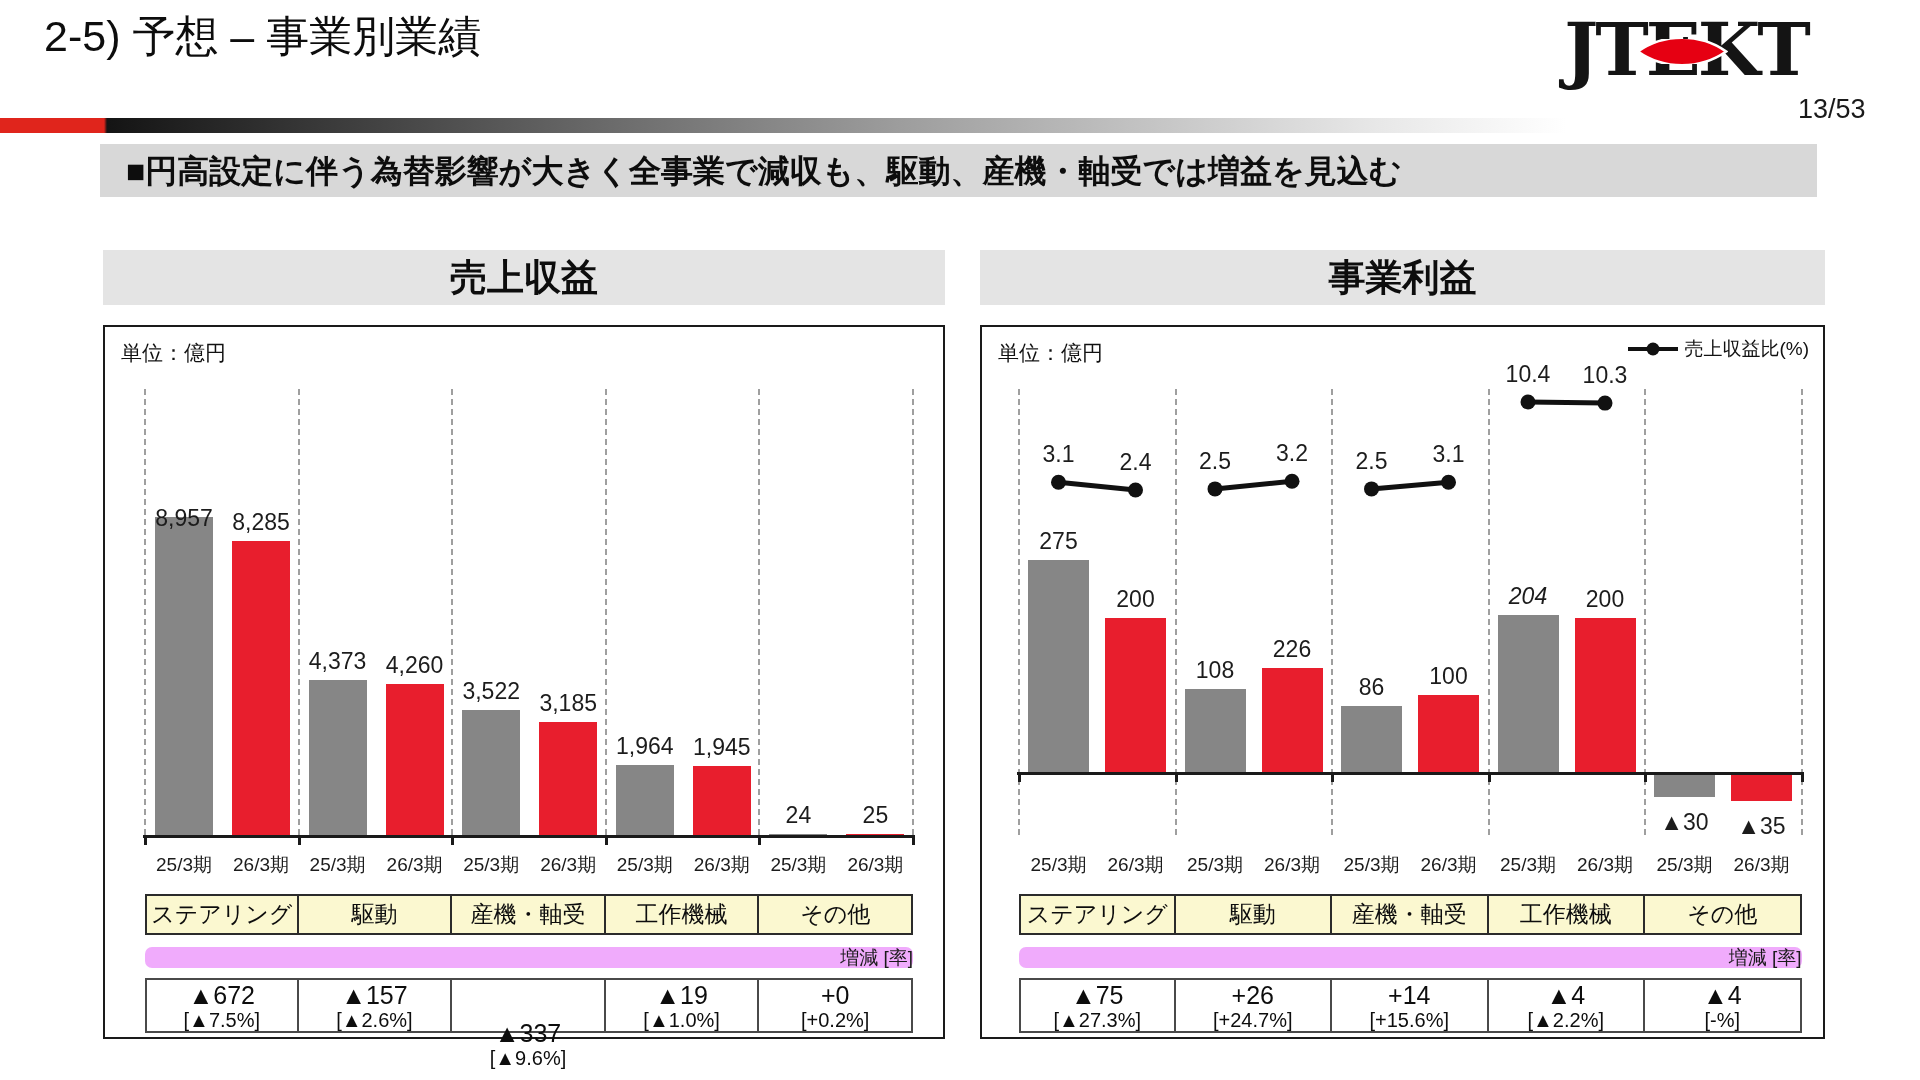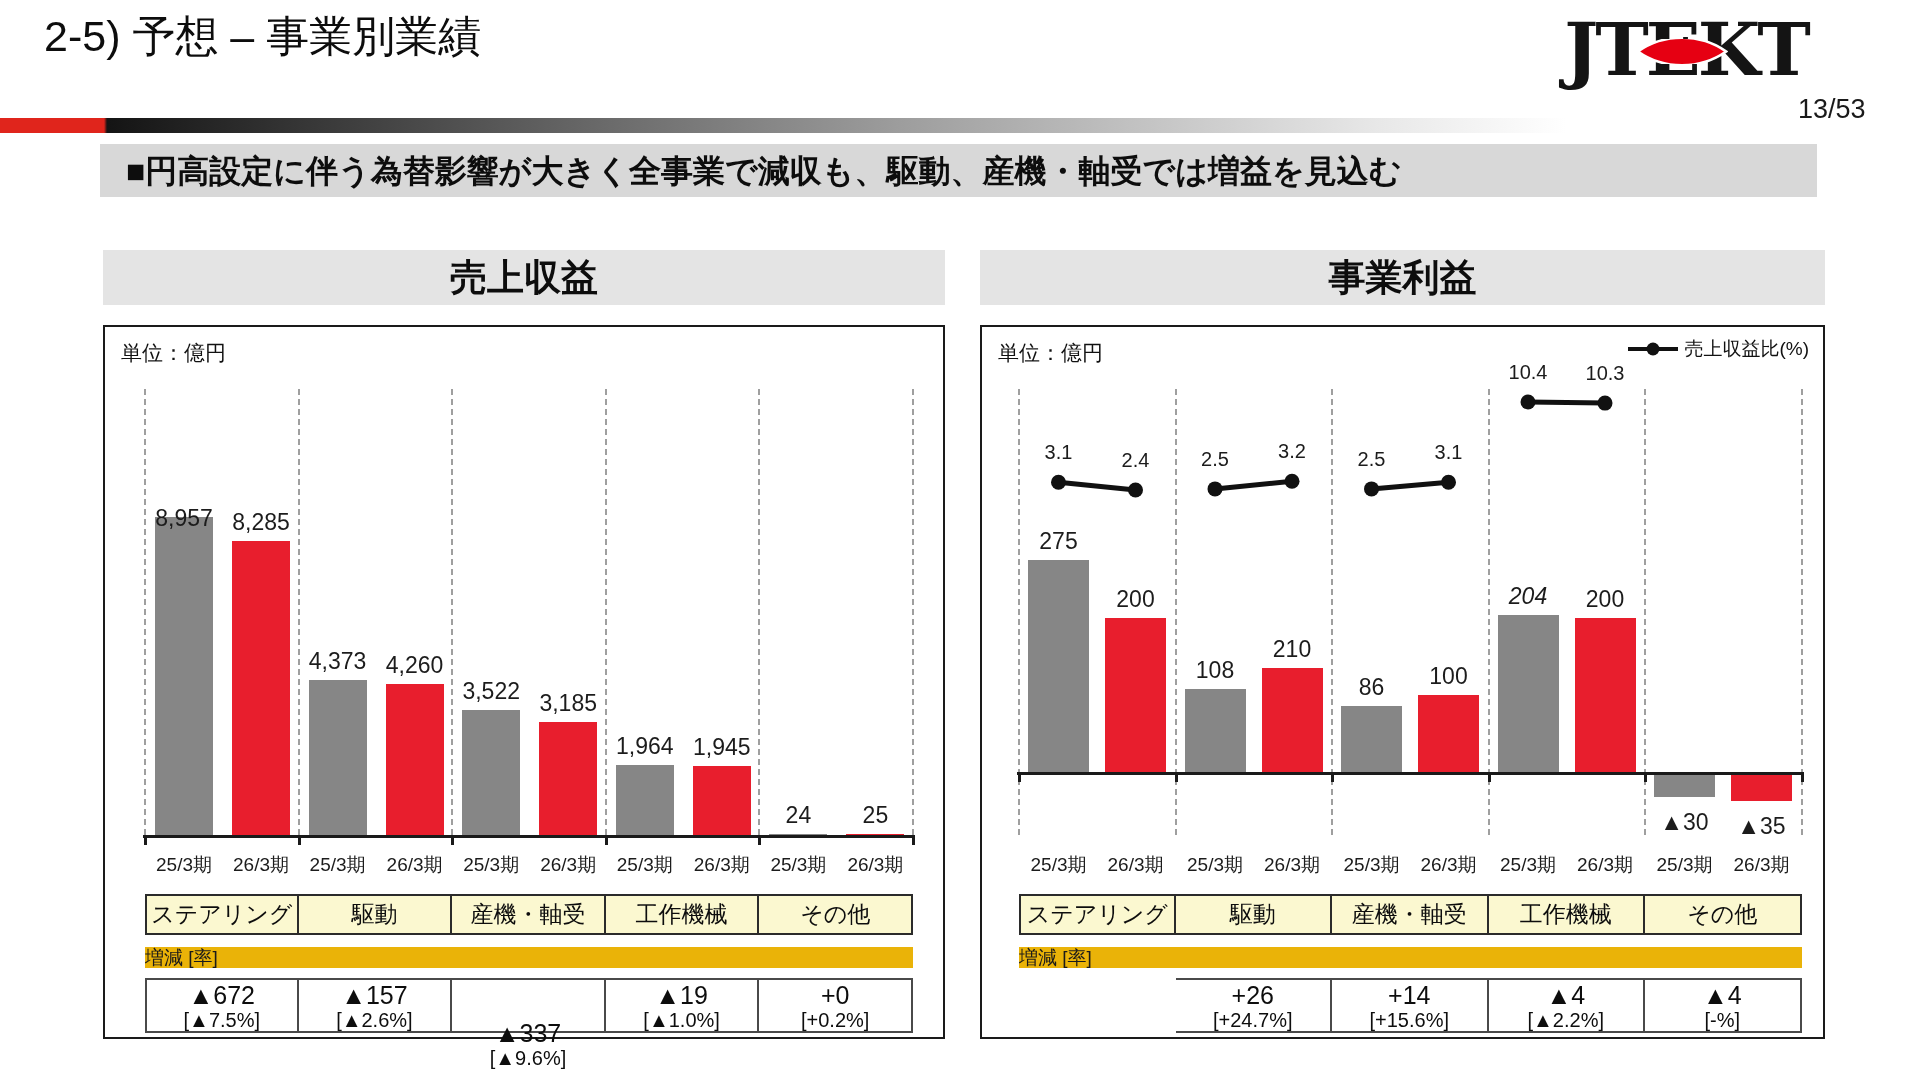--- a/index.html
+++ b/index.html
@@ -35,27 +35,27 @@
   .chart-box{top:325px;height:714px;background:#fff;border:2px solid #1a1a1a;box-sizing:border-box;}
   .chart-box.pos-left{left:103px;width:842px;}
   .chart-box.pos-right{left:980px;width:845px;}
   .unit-label{left:16px;top:12px;font-size:21px;color:#111;}
   .legend{right:14px;top:9px;display:flex;align-items:center;gap:4px;font-size:19px;color:#111;}
   .dash-line{width:0;border-left:2px dashed #9f9f9f;}
   .axis{background:#1a1a1a;}
   .tick{width:3px;height:10px;background:#1a1a1a;}
   .bar{}
   .bar-label{font-size:23px;text-align:center;color:#1c1c1c;white-space:nowrap;}
-  .ratio-label{font-size:20px;text-align:center;color:#1c1c1c;}
+  .ratio-label{font-size:23px;text-align:center;color:#1c1c1c;}
   .x-tick-label{font-size:19px;text-align:center;color:#1c1c1c;white-space:nowrap;}
   .cat-cell{
     background:#fbf8d0;border:2px solid #2b2b2b;box-sizing:border-box;
     font-size:23px;text-align:center;color:#0d0d0d;
   }
-  .change-band{background:#eab308;font-size:19px;text-align:left;line-height:22px;color:#1a1a1a;}
+  .change-band{background:#f0abfc;font-size:19px;text-align:right;line-height:22px;color:#1a1a1a;border-radius:7px;}
   .val-cell{
     background:#fff;border:2px solid #4a4a4a;box-sizing:border-box;text-align:center;color:#0d0d0d;
   }
   .val-main{font-size:25px;line-height:28px;margin-top:1px;}
   .val-rate{font-size:20px;line-height:23px;}
   .ratio-svg{left:0;top:0;pointer-events:none;}
   .footer{
     left:0;top:1049px;width:1920px;height:31px;background:#d93a1b;border-top:2px solid #1c1c1c;
     box-sizing:border-box;color:#fff;font-size:23px;line-height:27px;text-align:right;
     padding-right:56px;letter-spacing:1px;
@@ -194,25 +194,29 @@
       </svg>
       <div class="abs bar" style="left: 46px; top: 233.25px; width: 61px; height: 211.75px; background: rgb(134, 134, 134);"></div>
       <div class="abs bar-label" style="left: 16.5px; bottom: 481.75px; width: 120px;">275</div>
       <div class="abs x-tick-label" style="left: 31.5px; top: 525px; width: 90px;">25/3期</div>
       <div class="abs bar" style="left: 123px; top: 291px; width: 61px; height: 154px; background: rgb(232, 30, 45);"></div>
       <div class="abs bar-label" style="left: 93.5px; bottom: 424px; width: 120px;">200</div>
       <div class="abs x-tick-label" style="left: 108.5px; top: 525px; width: 90px;">26/3期</div>
       <div class="abs ratio-label" style="left: 41.5px; top: 114.3px; width: 70px;">3.1</div>
       <div class="abs ratio-label" style="left: 118.5px; top: 122px; width: 70px;">2.4</div>
       <div class="abs cat-cell" style="left: 37px; top: 567px; width: 156.5px; height: 41px; line-height: 37px;">ステアリング</div>
+      <div class="abs val-cell" style="left: 37px; top: 651px; width: 156.5px; height: 55px;">
+        <div class="abs val-main" style="position: static;">▲75</div>
+        <div class="abs val-rate" style="position: static;">[▲27.3%]</div>
+      </div>
       <div class="abs bar" style="left: 202.5px; top: 361.84px; width: 61px; height: 83.16px; background: rgb(134, 134, 134);"></div>
       <div class="abs bar-label" style="left: 173px; bottom: 353.16px; width: 120px;">108</div>
       <div class="abs x-tick-label" style="left: 188px; top: 525px; width: 90px;">25/3期</div>
       <div class="abs bar" style="left: 279.5px; top: 341.05px; width: 61px; height: 103.95px; background: rgb(232, 30, 45);"></div>
-      <div class="abs bar-label" style="left: 250px; bottom: 373.95px; width: 120px;">210</div>
+      <div class="abs bar-label" style="left: 250px; bottom: 373.95px; width: 120px;">226</div>
       <div class="abs x-tick-label" style="left: 265px; top: 525px; width: 90px;">26/3期</div>
       <div class="abs ratio-label" style="left: 198px; top: 120.9px; width: 70px;">2.5</div>
       <div class="abs ratio-label" style="left: 275px; top: 113.2px; width: 70px;">3.2</div>
       <div class="abs cat-cell" style="left: 193.5px; top: 567px; width: 156.5px; height: 41px; line-height: 37px; border-left: none;">駆動</div>
       <div class="abs val-cell" style="left: 193.5px; top: 651px; width: 156.5px; height: 55px; border-left: none;">
         <div class="abs val-main" style="position: static;">+26</div>
         <div class="abs val-rate" style="position: static;">[+24.7%]</div>
       </div>
       <div class="abs bar" style="left: 359px; top: 378.78px; width: 61px; height: 66.22px; background: rgb(134, 134, 134);"></div>
       <div class="abs bar-label" style="left: 329.5px; bottom: 336.22px; width: 120px;">86</div>

